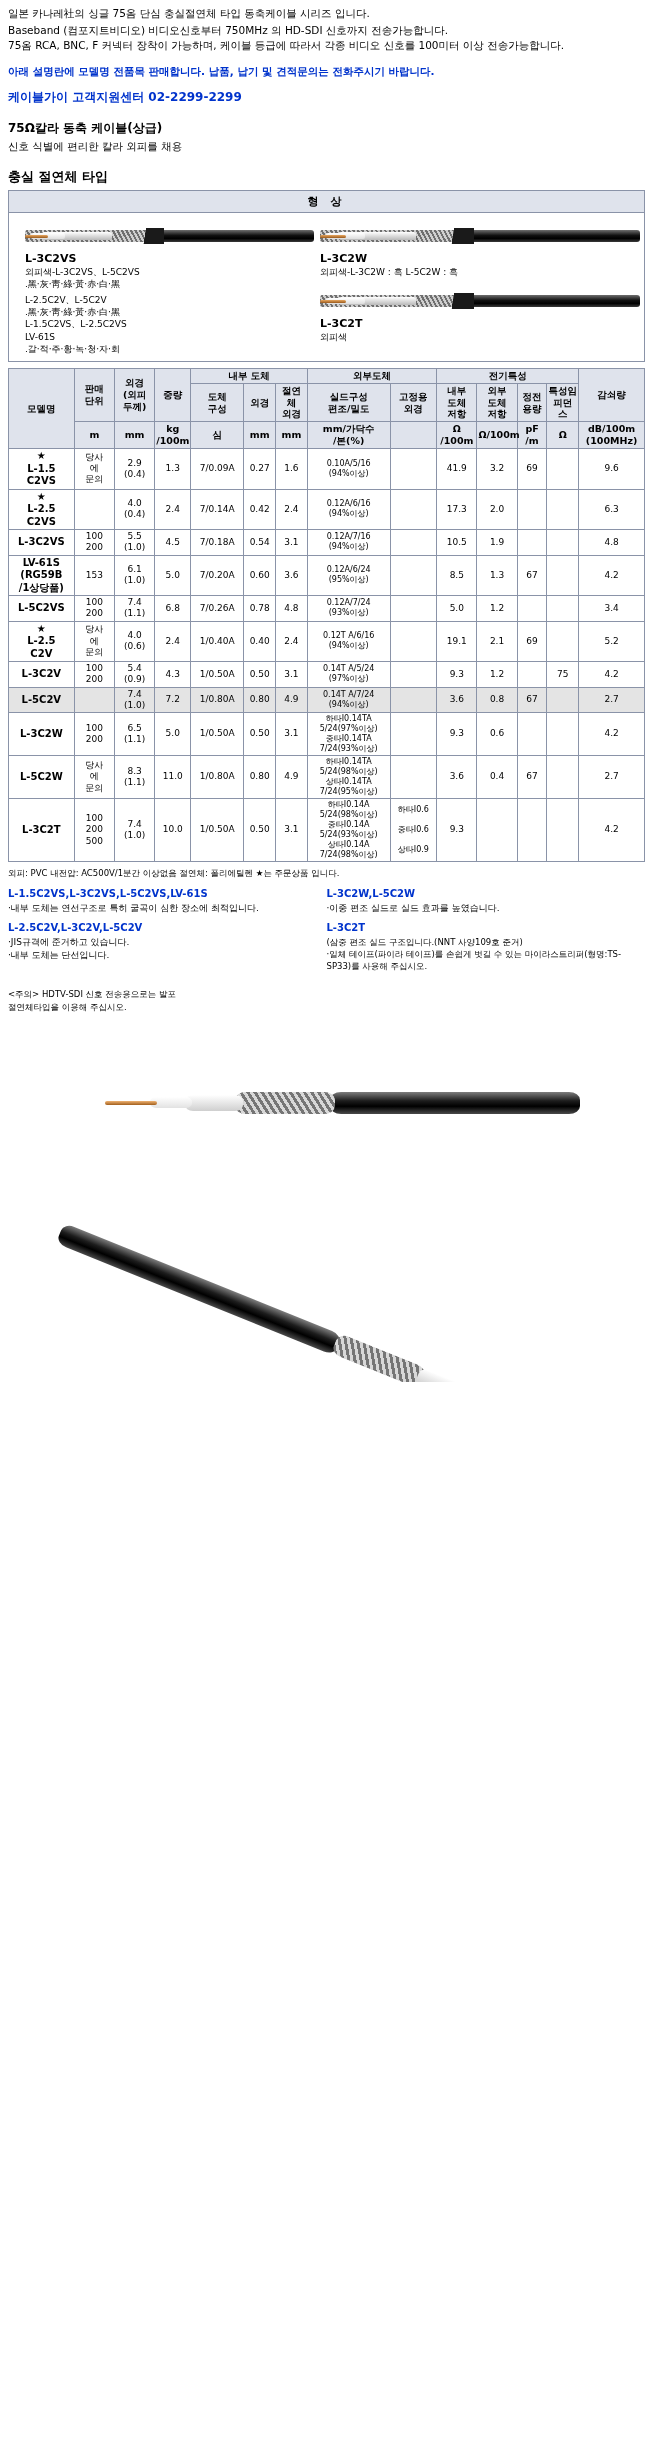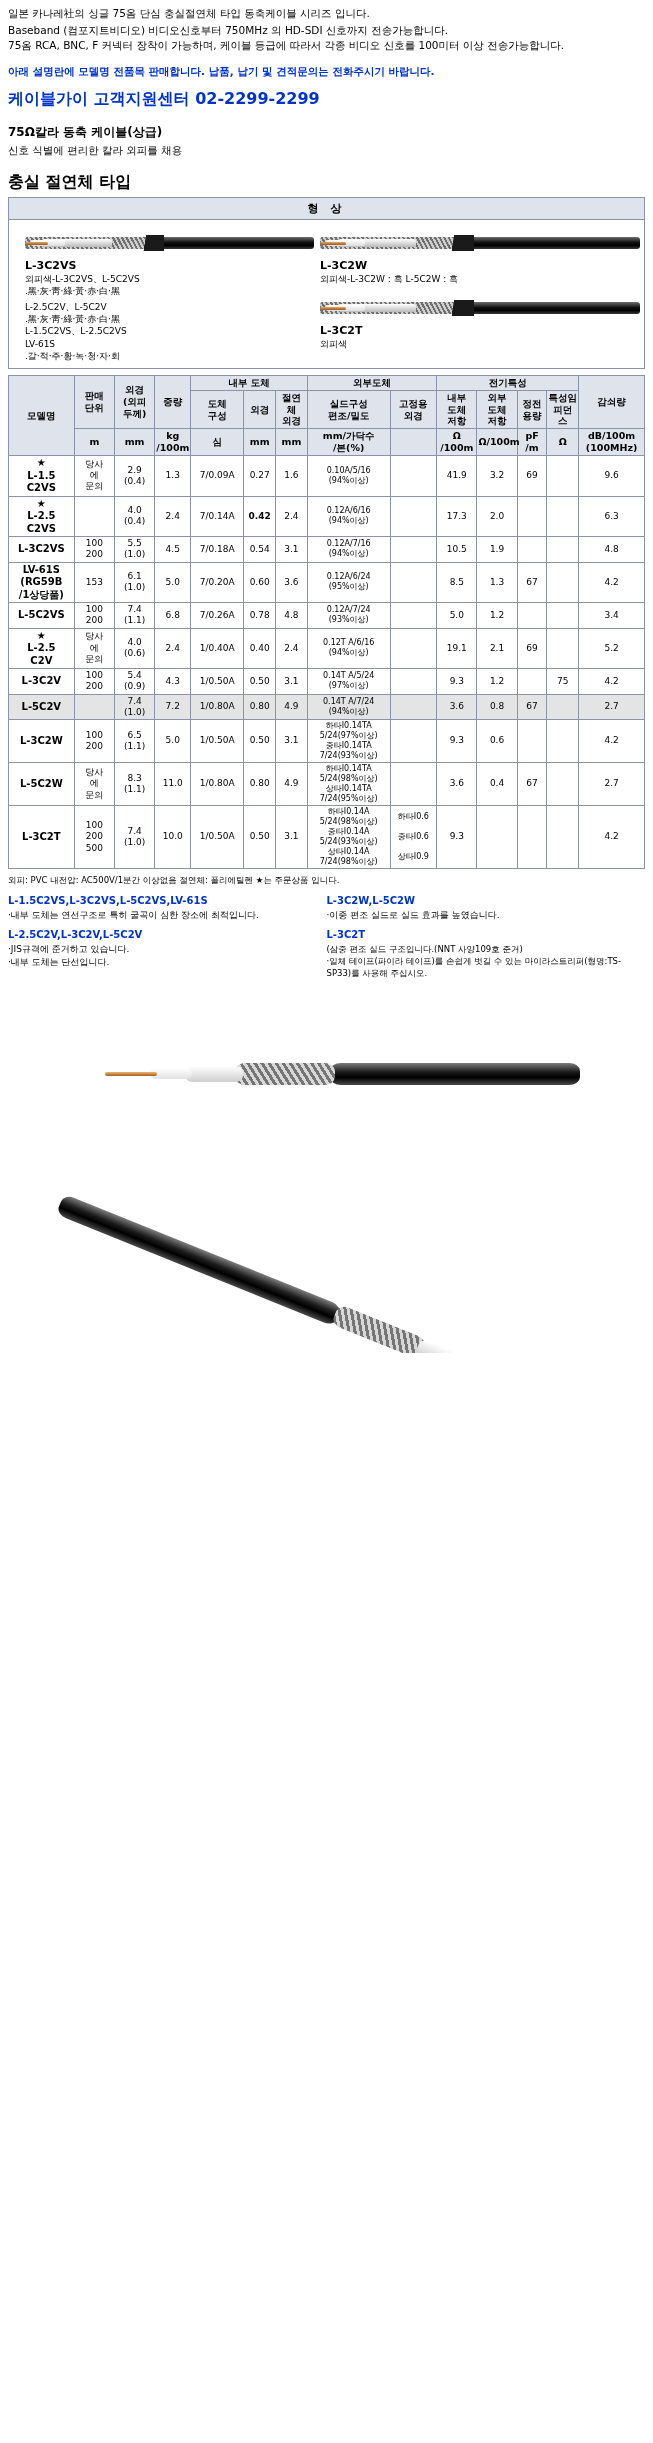--- a/index.html
+++ b/index.html
@@ -12,25 +12,25 @@
     -webkit-font-smoothing:antialiased;
   }
   .page{width:653px;position:relative;}
 
   
   .intro{padding:6px 8px 0 8px;line-height:1.45;font-size:10.5px;}
   .intro p{margin:0 0 10px 0;}
   .intro .p-tight{margin:0 0 2px 0;}
   .blue-b{color:#0033cc;font-weight:bold;}
 
-  .hotline{color:#0033cc;font-weight:bold;font-size:16px;margin:6px 0 14px 8px;}
+  .hotline{color:#0033cc;font-weight:bold;font-size:12px;margin:6px 0 14px 8px;}
 
   .sec-title{font-weight:bold;font-size:12px;margin:0 0 3px 8px;}
   .sec-sub{font-size:10.5px;margin:0 0 14px 8px;}
-  .sec-title2{font-weight:bold;font-size:16px;margin:0 0 4px 8px;}
+  .sec-title2{font-weight:bold;font-size:13px;margin:0 0 4px 8px;}
 
   
   .shape-wrap{margin:0 8px 6px 8px;border:1px solid #8a93a8;}
   .shape-head{
     background:#dfe3ec;border-bottom:1px solid #8a93a8;
     text-align:center;font-weight:bold;font-size:11px;padding:3px 0;
     letter-spacing:4px;
   }
   .shape-body{display:flex;padding:6px 4px 6px 4px;}
   .shape-col{box-sizing:border-box;}
@@ -297,21 +297,21 @@
         </tr>
         <tr>
           <td class="model" style="white-space: pre-line;">★
 L-2.5
 C2VS</td>
           <td style="white-space: pre-line;"></td>
           <td style="white-space: pre-line;">4.0
 (0.4)</td>
           <td style="white-space: pre-line;">2.4</td>
           <td style="white-space: pre-line;">7/0.14A</td>
-          <td style="white-space: pre-line; font-weight: bold;">0.42</td>
+          <td style="white-space: pre-line;">0.42</td>
           <td style="white-space: pre-line;">2.4</td>
           <td class="small lh" style="white-space: pre-line;">0.12A/6/16
 (94%이상)</td>
           <td class="small lh" style="white-space: pre-line;"></td>
           <td style="white-space: pre-line;">17.3</td>
           <td style="white-space: pre-line;">2.0</td>
           <td style="white-space: pre-line;"></td>
           <td style="white-space: pre-line;"></td>
           <td style="white-space: pre-line;">6.3</td>
         </tr>
@@ -518,20 +518,22 @@
     </div>
     <div class="col">
       <div class="nt-h">L-3C2W,L-5C2W</div>
       <div class="nt-b" style="white-space:pre-line">·이중 편조 실드로 실드 효과를 높였습니다.</div>
       <div class="nt-h">L-3C2T</div>
       <div class="nt-b2" style="white-space:pre-line">(삼중 편조 실드 구조입니다.(NNT 사양109호 준거)
 ·일체 테이프(파이라 테이프)를 손쉽게 벗길 수 있는 마이라스트리퍼(형명:TS-SP33)를 사용해 주십시오.</div>
     </div>
   </div>
 
+  <div class="caution" style="white-space:pre-line">&lt;주의&gt; HDTV-SDI 신호 전송용으로는 발포
+절연체타입을 이용해 주십시오.</div>
 
   <div class="photos">
     <div class="photo">
       <div class="ph-cable" style="left:330px;top:60px;width:250px;"></div>
       <div class="ph-braid" style="left:235px;top:60px;width:100px;"></div>
       <div class="ph-foil" style="left:185px;top:63px;width:58px;"></div>
       <div class="ph-diel" style="left:150px;top:65px;width:42px;"></div>
       <div class="ph-core" style="left:105px;top:69px;width:52px;"></div>
     </div>
     <div class="photo" style="height:200px">

